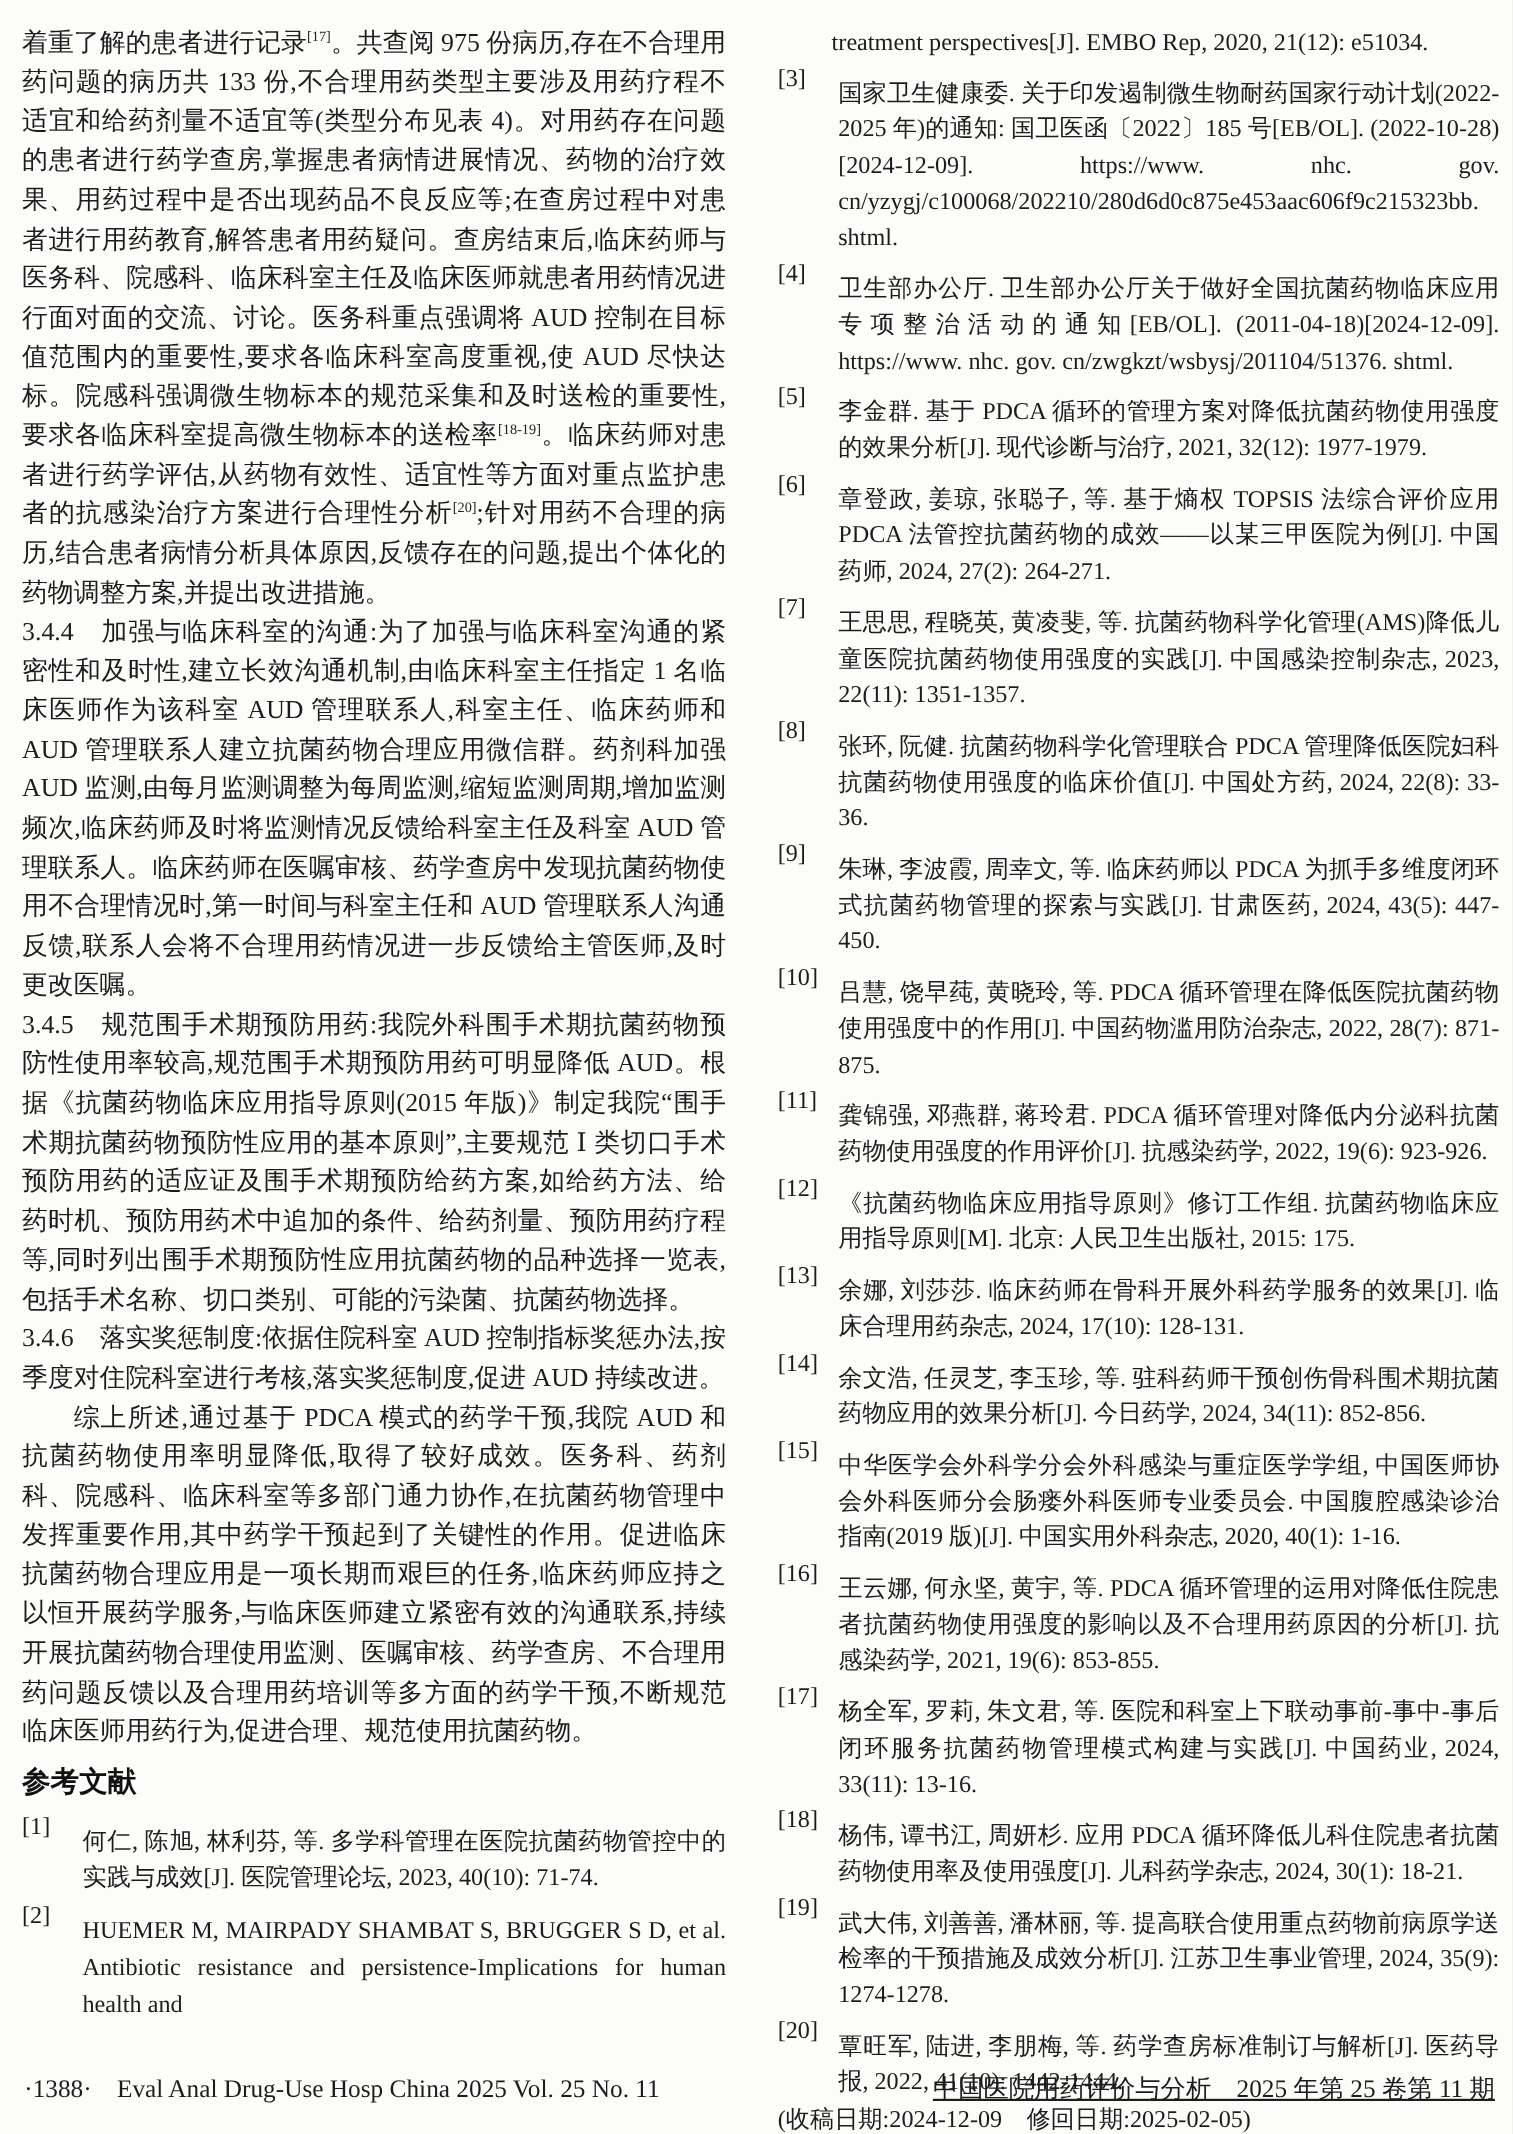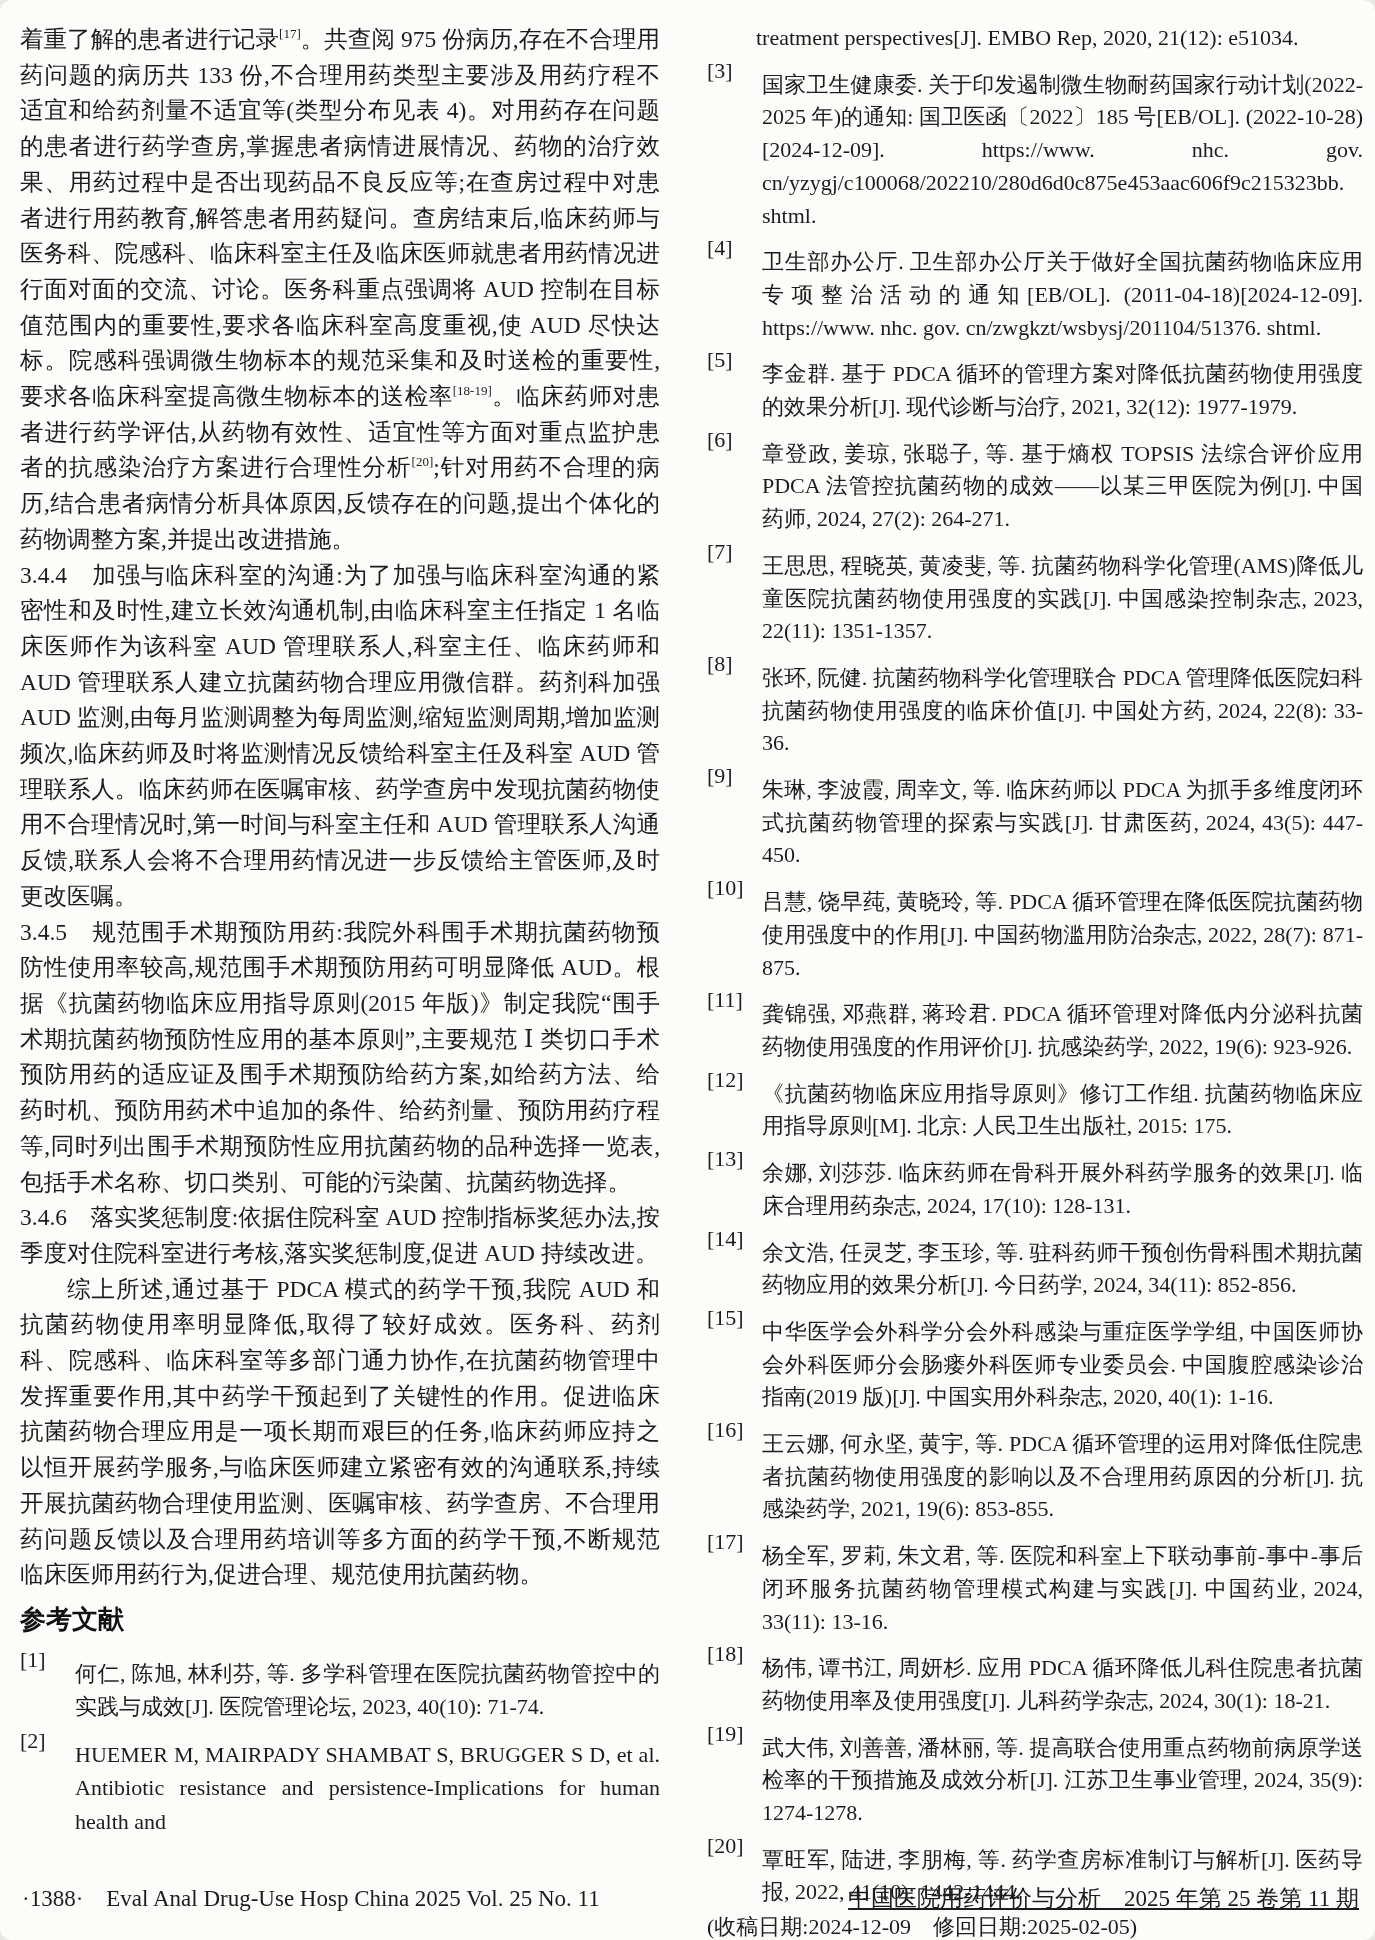--- a/index.html
+++ b/index.html
@@ -8,21 +8,20 @@
     background: #e8e8e6;
   }
   .page {
     position: relative;
     width: 1375px;
     height: 1940px;
     background: #fcfcfa;
     color: #1c1c1c;
     font-family: "Liberation Serif", "DejaVu Serif", serif;
     overflow: hidden;
-    border-radius: 12px;
   }
   .col {
     position: absolute;
     top: 22px;
   }
   .col-left  { left: 20px;  width: 640px; }
   .col-right { left: 707px; width: 656px; }
 
   .para {
     margin: 0;

